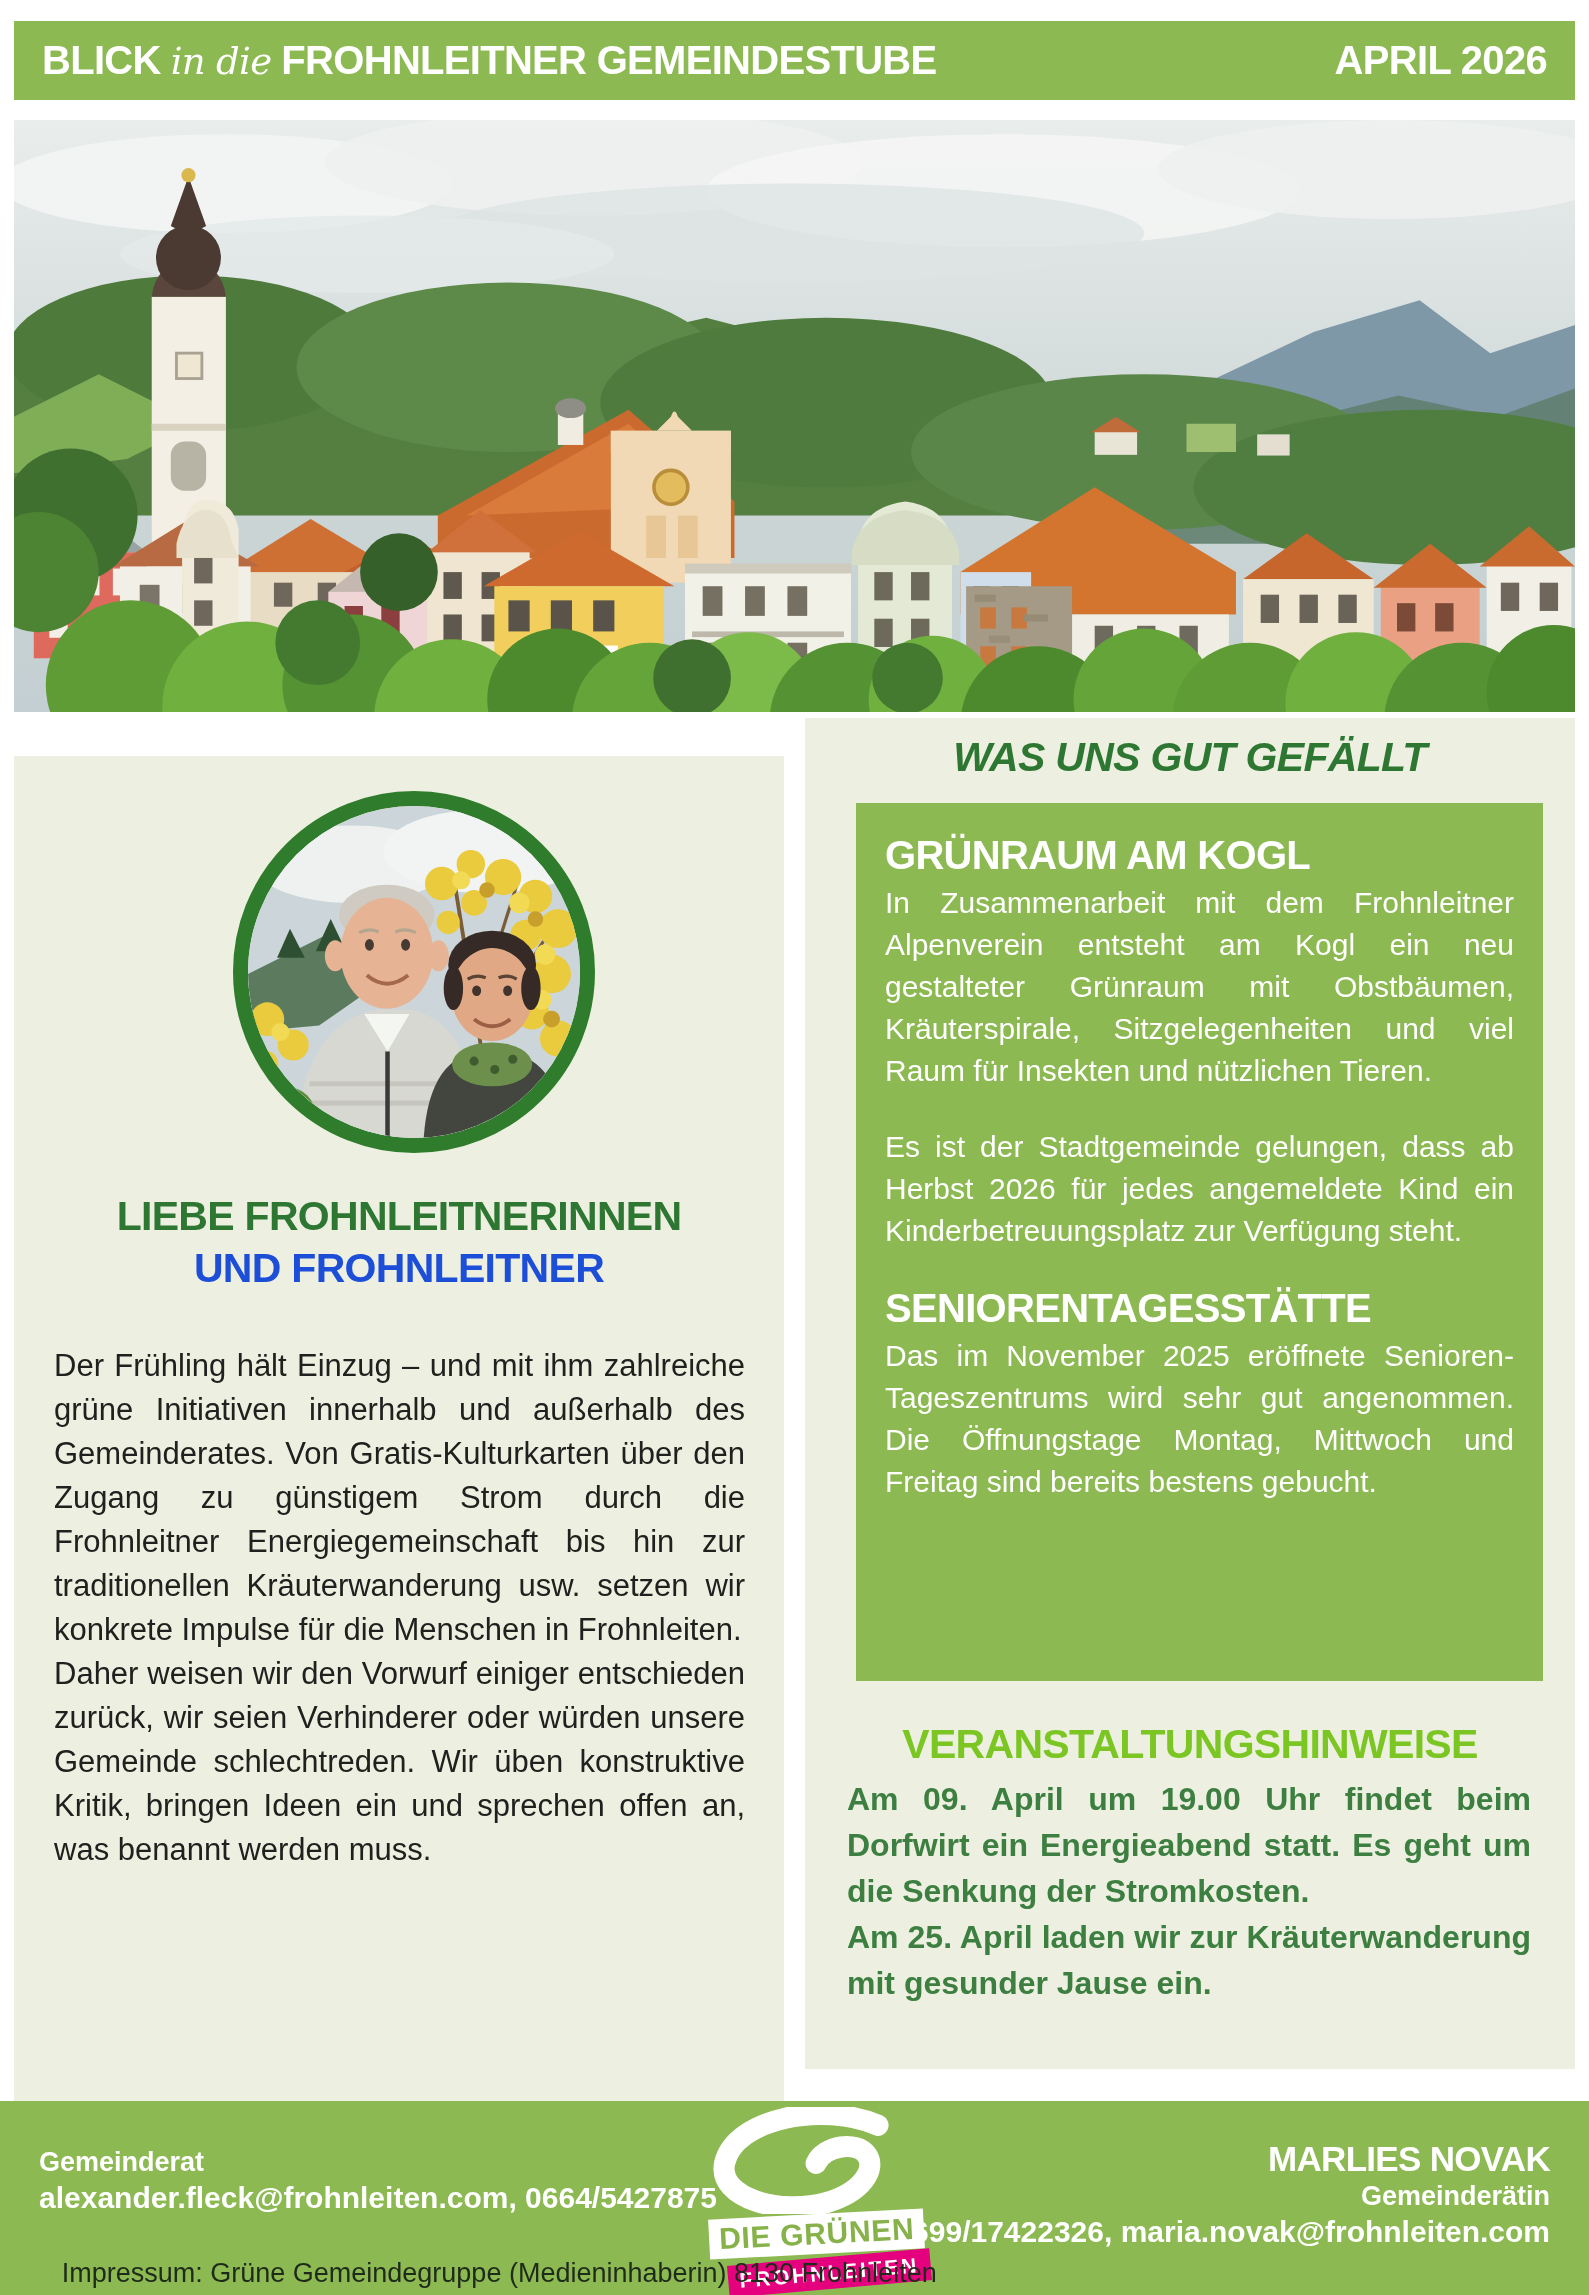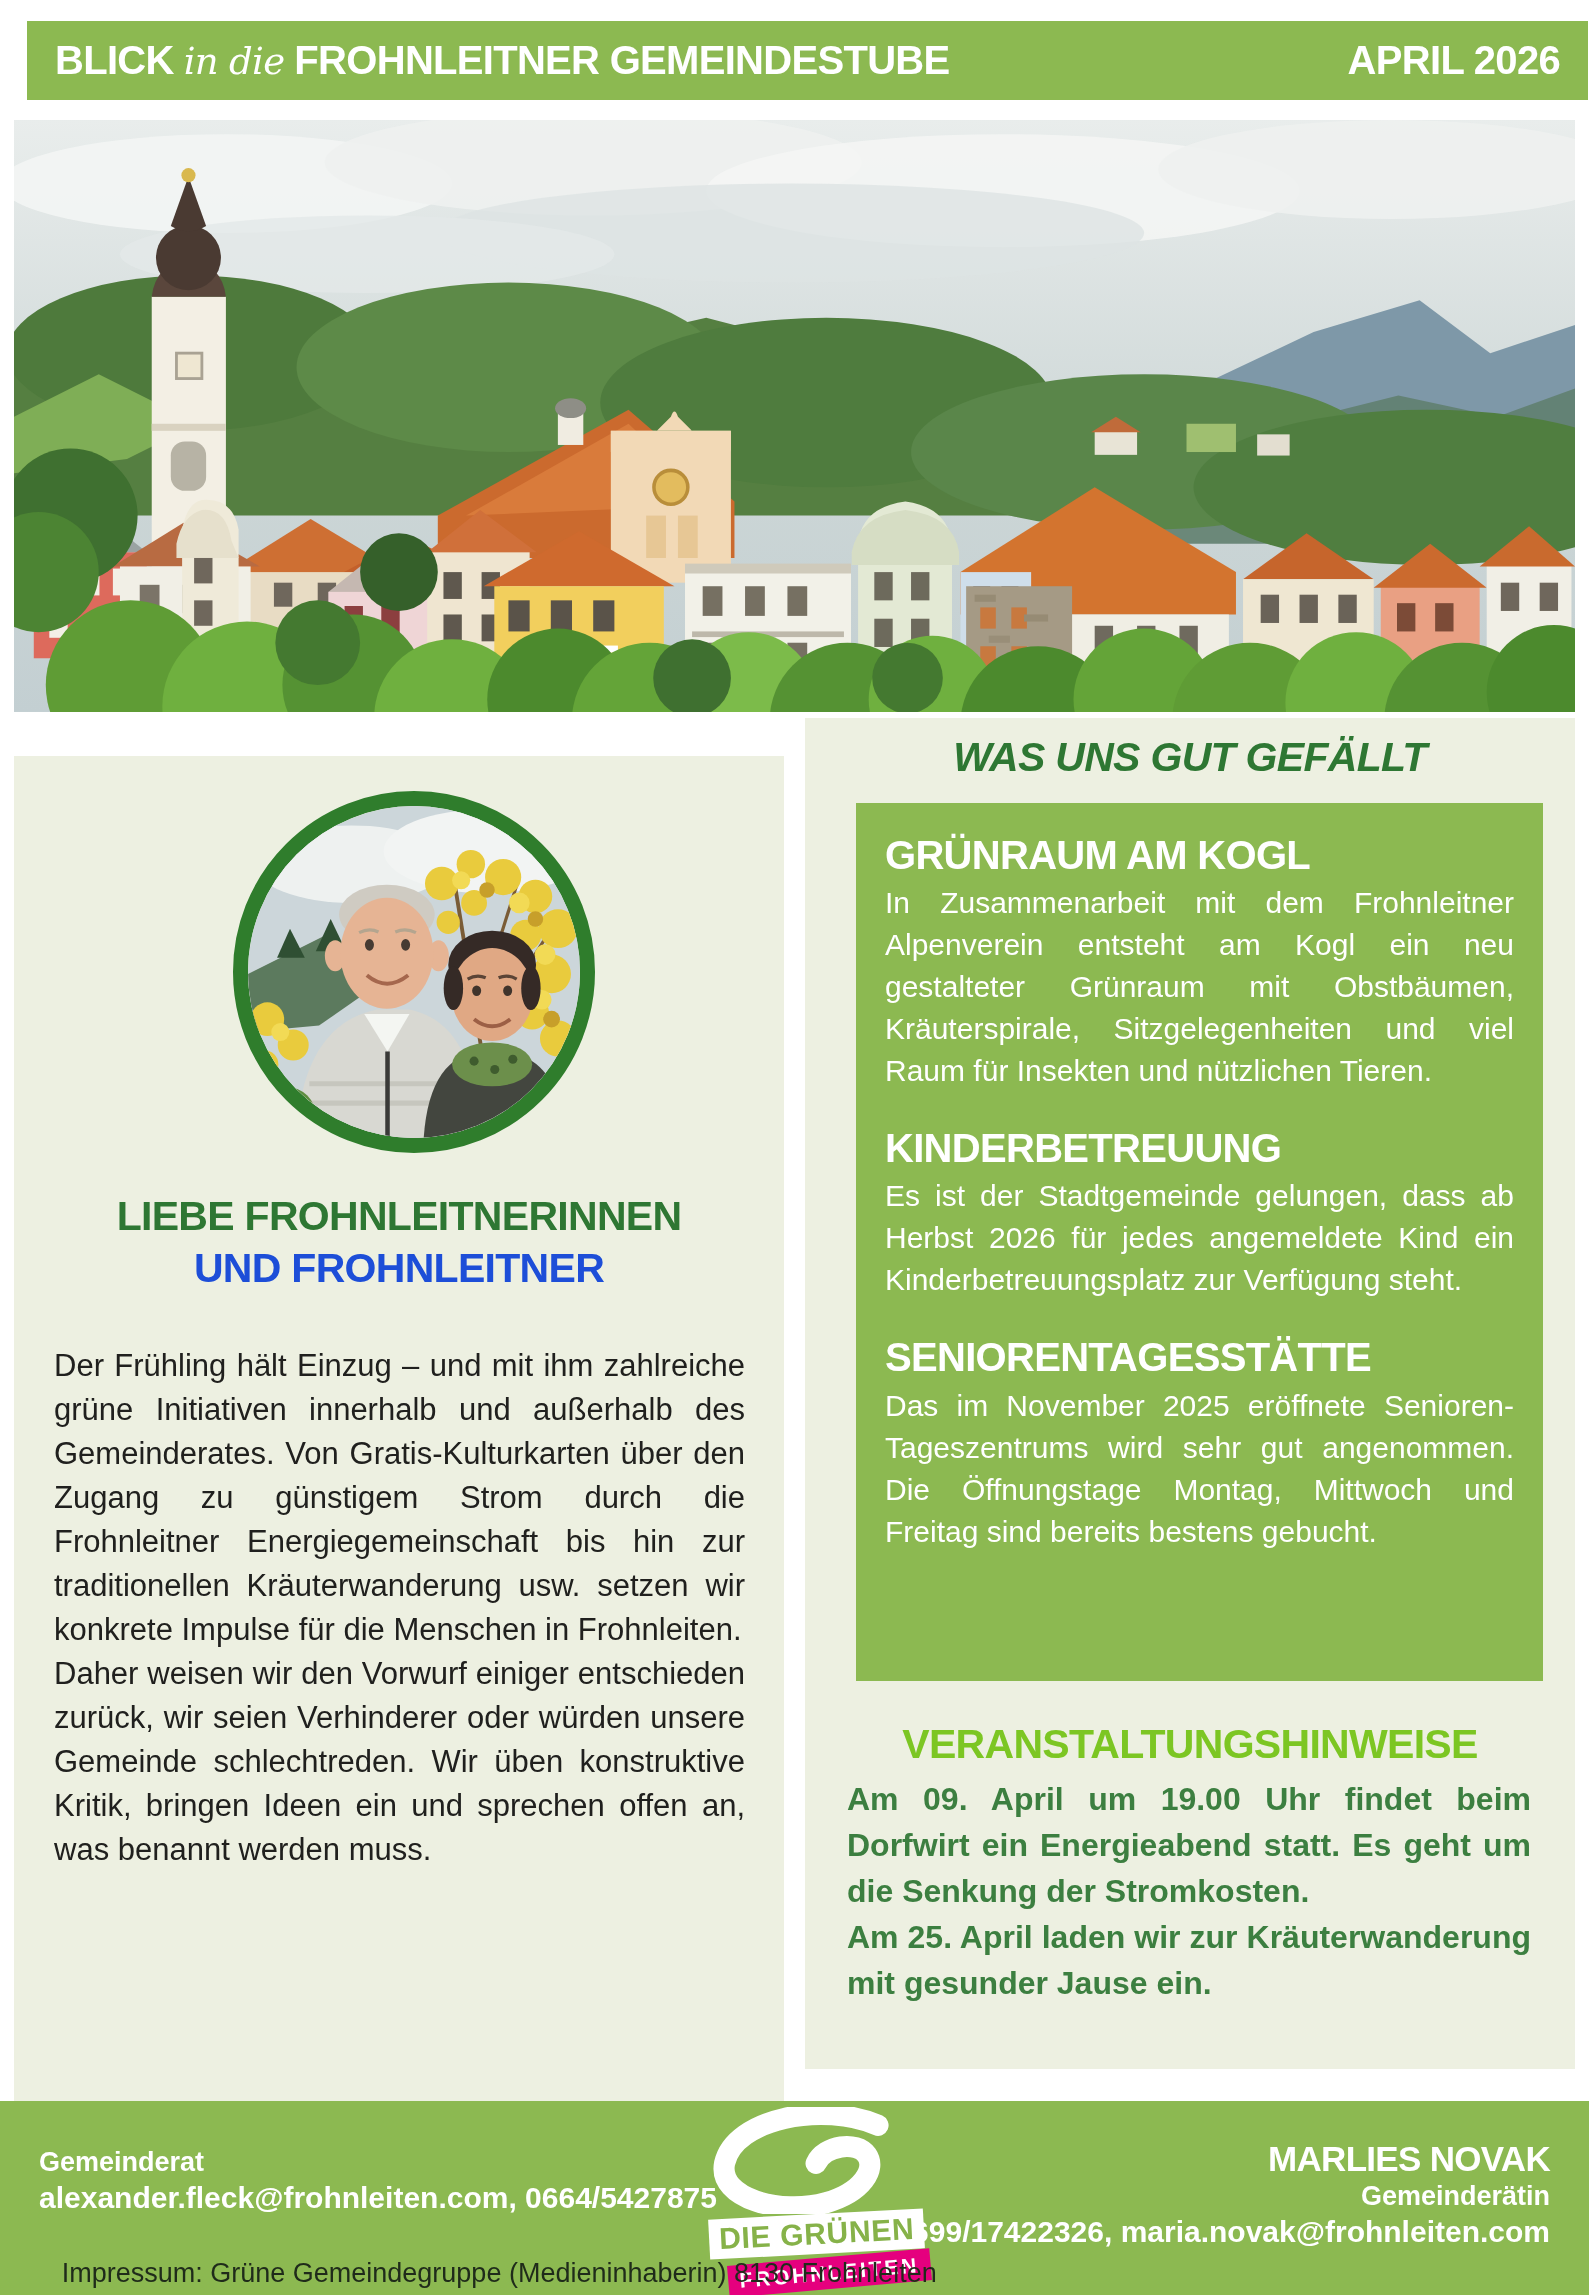--- a/index.html
+++ b/index.html
@@ -4,21 +4,21 @@
 <style>
   html,body{margin:0;padding:0;}
   body{
     width:1589px;height:2295px;position:relative;background:#ffffff;
     font-family:"Liberation Sans",sans-serif;color:#1d1d1b;overflow:hidden;
   }
   .abs{position:absolute;}
 
   
   .header{
-    left:27px;top:21px;width:1561px;height:79px;background:#8cb951;
+    left:14px;top:21px;width:1561px;height:79px;background:#8cb951;
     display:flex;align-items:center;justify-content:space-between;
     padding:0 28px;box-sizing:border-box;color:#fff;
   }
   .header .title{font-size:40px;font-weight:bold;letter-spacing:-0.7px;white-space:nowrap;}
   .header .script{font-family:"DejaVu Serif",serif;font-style:italic;font-weight:normal;font-size:37px;margin:0 10px;}
   .header .issue{font-size:40px;font-weight:bold;letter-spacing:-0.7px;}
 
   
   .photo{left:14px;top:120px;width:1561px;height:592px;overflow:hidden;background:#d7dedd;}
 
@@ -372,21 +372,20 @@
 <div class="abs panel right-panel">
 
   <div class="abs right-heading">WAS UNS GUT GEFÄLLT</div>
 
   <div class="abs green-box">
     <div class="sect">
       <h3>GRÜNRAUM AM KOGL</h3>
       <p>In Zusammenarbeit mit dem Frohnleitner Alpenverein entsteht am Kogl ein neu gestalteter Grünraum mit Obstbäumen, Kräuterspirale, Sitzgelegenheiten und viel Raum für Insekten und nützlichen Tieren.</p>
     </div>
     <div class="sect">
-      <h3>KINDERBETREUUNG</h3>
       <p>Es ist der Stadtgemeinde gelungen, dass ab Herbst 2026 für jedes angemeldete Kind ein Kinderbetreuungsplatz zur Verfügung steht.</p>
     </div>
     <div class="sect">
       <h3>SENIORENTAGESSTÄTTE</h3>
       <p>Das im November 2025 eröffnete Senioren-Tageszentrums wird sehr gut angenommen. Die Öffnungstage Montag, Mittwoch und Freitag sind bereits bestens gebucht.</p>
     </div>
   </div>
 
   <div class="abs events-heading">VERANSTALTUNGSHINWEISE</div>
 

